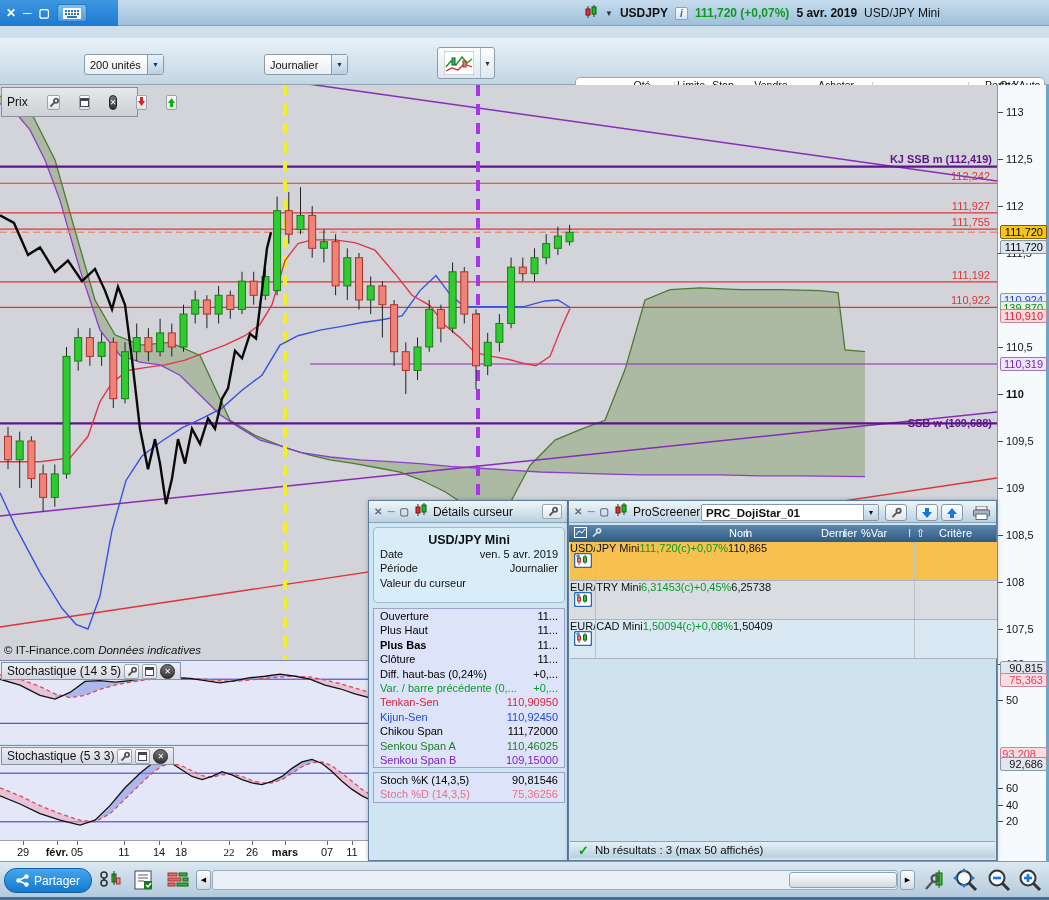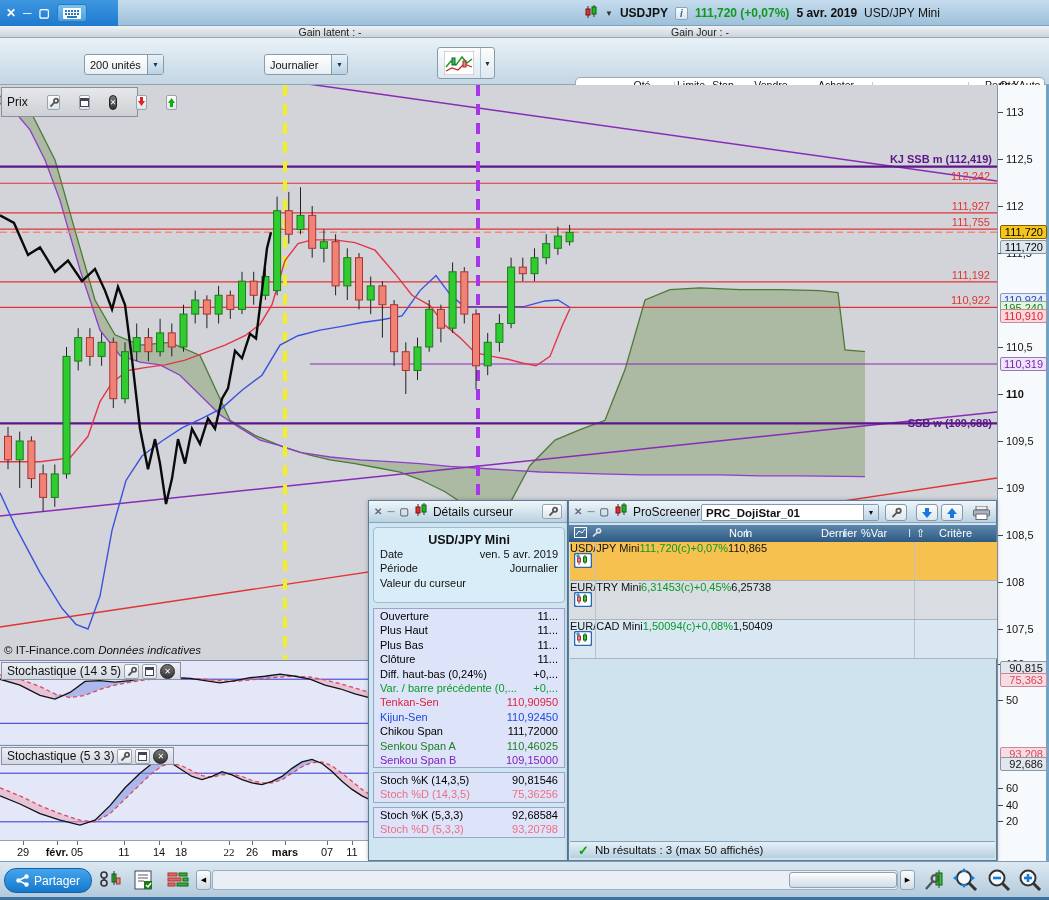--- a/index.html
+++ b/index.html
@@ -118,24 +118,20 @@
           </svg></span>
       <span class="caret">▼</span>
       <span class="sym">USDJPY</span>
       <span class="info-ic">i</span>
       <span class="px">111,720 (+0,07%)</span>
       <span class="dt">5 avr. 2019</span>
       <span class="inst">USD/JPY Mini</span>
     </div>
   </div>
 
-  <div class="abs" id="gainbar">
-    <span class="abs" style="left:250px;top:0;width:160px;text-align:center;">Gain latent : -</span>
-    <span class="abs" style="left:620px;top:0;width:160px;text-align:center;">Gain Jour : -</span>
-  </div>
 
   <div class="abs" id="toolbar">
     <div class="abs select" style="left:84px;top:16px;width:80px;">
       <span class="stxt">200 unités</span>
       <span class="sarr">▼</span>
     </div>
     <div class="abs select" style="left:264px;top:16px;width:84px;">
       <span class="stxt">Journalier</span>
       <span class="sarr">▼</span>
     </div>
@@ -553,26 +549,26 @@
       <div style="position: absolute; left: 8px; top: 615.25px; transform: translateY(-50%); font-size: 11px; white-space: nowrap;">50</div>
       <div style="position: absolute; left: 0px; top: 703.4px; width: 5px; height: 1px; background: rgb(68, 68, 85);"></div>
       <div style="position: absolute; left: 8px; top: 703.4px; transform: translateY(-50%); font-size: 11px; white-space: nowrap;">60</div>
       <div style="position: absolute; left: 0px; top: 719.6px; width: 5px; height: 1px; background: rgb(68, 68, 85);"></div>
       <div style="position: absolute; left: 8px; top: 719.6px; transform: translateY(-50%); font-size: 11px; white-space: nowrap;">40</div>
       <div style="position: absolute; left: 0px; top: 735.8px; width: 5px; height: 1px; background: rgb(68, 68, 85);"></div>
       <div style="position: absolute; left: 8px; top: 735.8px; transform: translateY(-50%); font-size: 11px; white-space: nowrap;">20</div>
       <div style="position: absolute; left: 2px; top: 140px; width: 47px; height: 14px; font-size: 11px; line-height: 13px; text-align: right; padding-right: 3px; border-radius: 2px; background: rgb(246, 197, 28); color: rgb(0, 0, 0); border: 1px solid rgb(128, 96, 0);">111,720</div>
       <div style="position: absolute; left: 2px; top: 155px; width: 47px; height: 14px; font-size: 11px; line-height: 13px; text-align: right; padding-right: 3px; border-radius: 2px; background: rgb(221, 229, 237); color: rgb(0, 0, 0); border: 1px solid rgb(136, 153, 170);">111,720</div>
       <div style="position: absolute; left: 2px; top: 208px; width: 47px; height: 14px; font-size: 11px; line-height: 13px; text-align: right; padding-right: 3px; border-radius: 2px; background: rgb(230, 237, 248); color: rgb(34, 68, 204); border: 1px solid rgb(136, 153, 187);">110,924</div>
-      <div style="position: absolute; left: 2px; top: 216px; width: 47px; height: 14px; font-size: 11px; line-height: 13px; text-align: right; padding-right: 3px; border-radius: 2px; background: rgb(230, 242, 230); color: rgb(17, 136, 17); border: 1px solid rgb(136, 170, 136);">195,240</div>
+      <div style="position: absolute; left: 2px; top: 216px; width: 47px; height: 14px; font-size: 11px; line-height: 13px; text-align: right; padding-right: 3px; border-radius: 2px; background: rgb(230, 242, 230); color: rgb(17, 136, 17); border: 1px solid rgb(136, 170, 136);">139,870</div>
       <div style="position: absolute; left: 2px; top: 224px; width: 47px; height: 14px; font-size: 11px; line-height: 13px; text-align: right; padding-right: 3px; border-radius: 2px; background: rgb(250, 216, 220); color: rgb(221, 34, 51); border: 1px solid rgb(204, 136, 153);">110,910</div>
       <div style="position: absolute; left: 2px; top: 272px; width: 47px; height: 14px; font-size: 11px; line-height: 13px; text-align: right; padding-right: 3px; border-radius: 2px; background: rgb(238, 230, 246); color: rgb(119, 34, 187); border: 1px solid rgb(153, 119, 187);">110,319</div>
       <div style="position: absolute; left: 2px; top: 576px; width: 47px; height: 14px; font-size: 11px; line-height: 13px; text-align: right; padding-right: 3px; border-radius: 2px; background: rgb(226, 230, 238); color: rgb(17, 17, 17); border: 1px solid rgb(136, 153, 170);">90,815</div>
       <div style="position: absolute; left: 2px; top: 588px; width: 47px; height: 14px; font-size: 11px; line-height: 13px; text-align: right; padding-right: 3px; border-radius: 2px; background: rgb(246, 221, 228); color: rgb(221, 68, 85); border: 1px solid rgb(204, 136, 153);">75,363</div>
-      <div style="position: absolute; left: 2px; top: 662px; width: 47px; height: 14px; font-size: 11px; line-height: 13px; text-align: right; padding-right: 3px; border-radius: 2px; background: rgb(246, 221, 228); color: rgb(221, 68, 85); border: 1px solid rgb(204, 136, 153);">93,208</div>
+      <div style="position: absolute; left: 2px; top: 662px; width: 47px; height: 14px; font-size: 11px; line-height: 13px; text-align: right; padding-right: 10px; border-radius: 2px; background: rgb(246, 221, 228); color: rgb(221, 68, 85); border: 1px solid rgb(204, 136, 153);">93,208</div>
       <div style="position: absolute; left: 2px; top: 672px; width: 47px; height: 14px; font-size: 11px; line-height: 13px; text-align: right; padding-right: 3px; border-radius: 2px; background: rgb(226, 230, 238); color: rgb(17, 17, 17); border: 1px solid rgb(136, 153, 170);">92,686</div>
     </div>
 
   <div class="abs panel" id="details">
     <div class="pnl-title">
       <span class="pnl-ic">✕</span>
       <span class="pnl-ic">─</span>
       <span class="pnl-ic">▢</span>
       <span class="ic-candle"><svg width="14" height="14">
             <line x1="4" y1="1" x2="4" y2="13" stroke="#333"></line>
@@ -607,21 +603,21 @@
     <div class="det-box" id="det-main" style="top:107px;height:160px;">
         <div class="drow">
           <span style="color: rgb(0, 0, 0);">Ouverture</span>
           <span style="color: rgb(0, 0, 0);">11...</span>
         </div>
         <div class="drow">
           <span style="color: rgb(0, 0, 0);">Plus Haut</span>
           <span style="color: rgb(0, 0, 0);">11...</span>
         </div>
         <div class="drow">
-          <span style="color: rgb(0, 0, 0);">Plus Bas</span>
+          <span style="color: rgb(0, 0, 0); font-weight: bold;">Plus Bas</span>
           <span style="color: rgb(0, 0, 0);">11...</span>
         </div>
         <div class="drow">
           <span style="color: rgb(0, 0, 0);">Clôture</span>
           <span style="color: rgb(0, 0, 0);">11...</span>
         </div>
         <div class="drow">
           <span style="color: rgb(0, 0, 0);">Diff. haut-bas (0,24%)</span>
           <span style="color: rgb(0, 0, 0);">+0,...</span>
         </div>
@@ -651,30 +647,20 @@
         </div>
       </div>
     <div class="det-box" id="det-s1" style="top:271px;height:31px;">
         <div class="drow">
           <span style="color: rgb(0, 0, 0);">Stoch %K (14,3,5)</span>
           <span style="color: rgb(0, 0, 0);">90,81546</span>
         </div>
         <div class="drow">
           <span style="color: rgb(239, 111, 130);">Stoch %D (14,3,5)</span>
           <span style="color: rgb(239, 111, 130);">75,36256</span>
-        </div>
-      </div>
-    <div class="det-box" id="det-s2" style="top:306px;height:31px;">
-        <div class="drow">
-          <span style="color: rgb(0, 0, 0);">Stoch %K (5,3,3)</span>
-          <span style="color: rgb(0, 0, 0);">92,68584</span>
-        </div>
-        <div class="drow">
-          <span style="color: rgb(239, 111, 130);">Stoch %D (5,3,3)</span>
-          <span style="color: rgb(239, 111, 130);">93,20798</span>
         </div>
       </div>
   </div>
 
   <div class="abs panel" id="proscreener">
     <div class="pnl-title">
       <span class="pnl-ic">✕</span>
       <span class="pnl-ic">─</span>
       <span class="pnl-ic">▢</span>
       <span class="ic-candle"><svg width="14" height="14">

